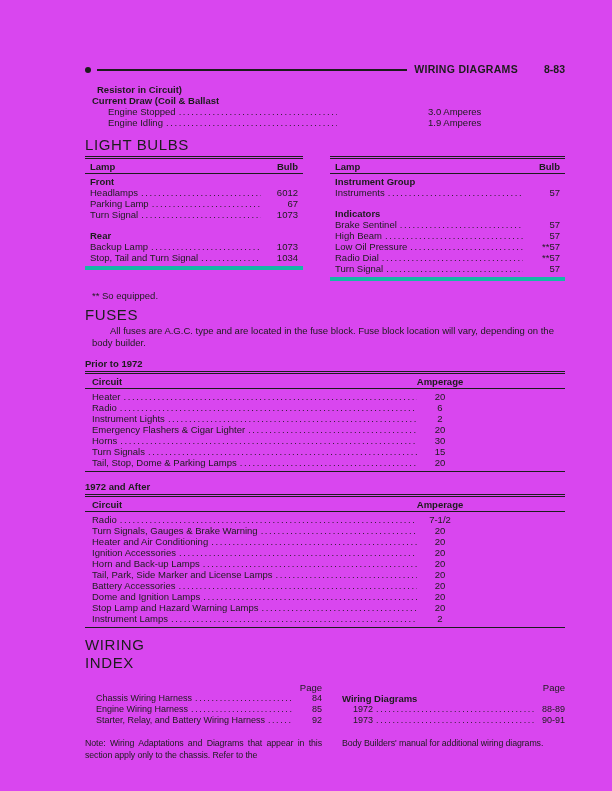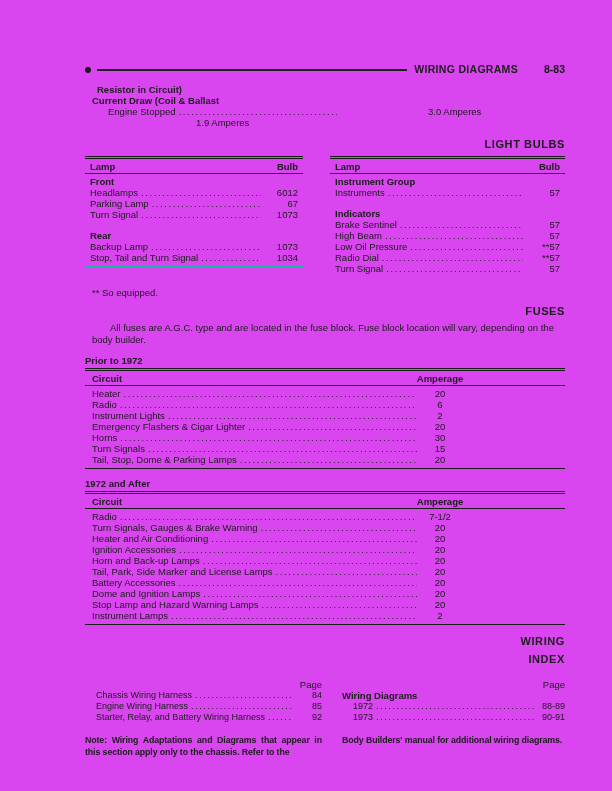--- a/index.html
+++ b/index.html
@@ -31,26 +31,26 @@
 
   
   .cd { margin-top: 9px; margin-left: 7px; }
   .cd-t { font-weight: bold; }
   .cd-t2 { margin-left: 5px; }
   .cd-row { display: flex; align-items: center; margin-left: 16px; }
   .cd-lead { display: flex; align-items: baseline; width: 232px; min-width: 0; }
   .cd-val { margin-left: 88px; white-space: nowrap; }
 
   
-  .sec-head { text-align: right; font-weight: bold; font-size: 11px; letter-spacing: .6px; }
+  .sec-head { text-align: left; font-weight: normal; font-size: 15px; letter-spacing: .6px; }
   .lb-head { margin-top: 11px; }
 
   
   .bulb-wrap { display: flex; gap: 27px; margin-top: 6px; align-items: flex-start; }
-  .bulb-tbl { border-bottom: 1px solid #14b8a6; }
+  .bulb-tbl { border-bottom: 4px solid #14b8a6; }
   .bulb-tbl.left { width: 218px; }
   .bulb-tbl.right { width: 235px; }
   .rule2 { border-top: 1px solid #1c1c1c; height: 3px; border-bottom: 1px solid #1c1c1c; }
   .b-head { display: flex; justify-content: space-between; font-weight: bold; padding: 2px 5px 1px; border-bottom: 1px solid #1c1c1c; }
   .b-body { padding: 2px 5px 3px; }
   .b-row { display: flex; align-items: baseline; }
   .b-row[data-type="group"] { font-weight: bold; }
   .b-row[data-type="group"] .dots::after { content: none; }
   .b-row[data-type="group"]:not(:first-child) { margin-top: 10px; }
   .b-val { min-width: 34px; text-align: right; white-space: nowrap; }
@@ -74,21 +74,21 @@
   .index-head { margin-top: 7px; }
   .idx-wrap { display: flex; gap: 20px; margin-top: 14px; align-items: flex-end; }
   .idx-col.left { width: 237px; }
   .idx-col.right { width: 223px; }
   .idx-page { text-align: right; }
   .idx-group { font-weight: bold; }
   .idx-row { display: flex; align-items: baseline; margin-left: 11px; font-size: 9px; }
   .idx-row .lbl { white-space: nowrap; }
   .idx-val { min-width: 26px; text-align: right; white-space: nowrap; }
 
-  .note { display: flex; gap: 20px; margin-top: 11px; font-weight: bold; font-size: 8.8px; line-height: 12px; letter-spacing: -0.1px; }
+  .note { display: flex; gap: 20px; margin-top: 11px; font-weight: normal; font-size: 8.8px; line-height: 12px; letter-spacing: -0.1px; }
   .note-left { width: 237px; text-align: justify; }
   .note-right { width: 223px; }
 
   .lbl { white-space: nowrap; }
 </style>
 </head>
 <body>
 
 <div class="page">
 
@@ -105,20 +105,24 @@
     <div>
 
     <div class="cd-row">
         <span class="cd-lead">
           <span class="lbl">Engine Stopped</span>
           <span class="dots"></span>
         </span>
         <span class="cd-val">3.0 Amperes</span>
       </div>
         <div class="cd-row">
+        <span class="cd-lead">
+          <span class="lbl">Engine Idling</span>
+          <span class="dots"></span>
+        </span>
         <span class="cd-val">1.9 Amperes</span>
       </div>
       </div>
   </div>
 
   <div class="sec-head lb-head">LIGHT BULBS</div>
 
   <div class="bulb-wrap">
     <div class="bulb-tbl left">
       <div class="rule2"></div>

